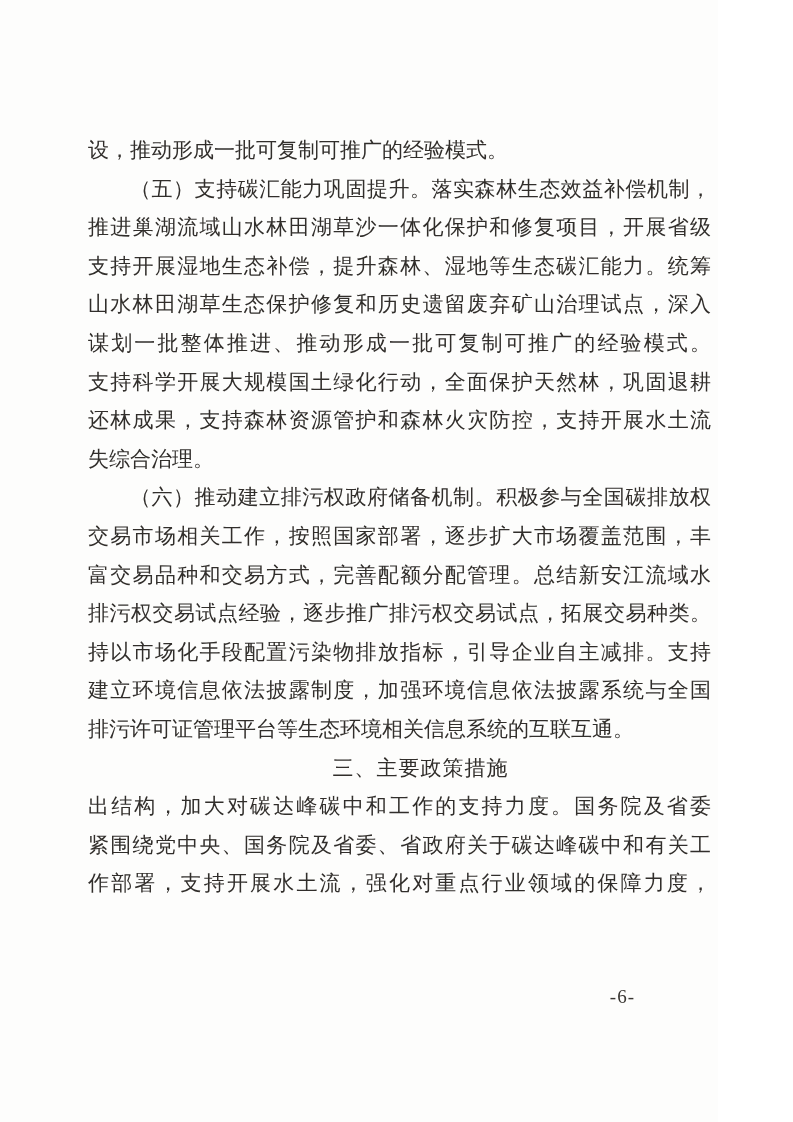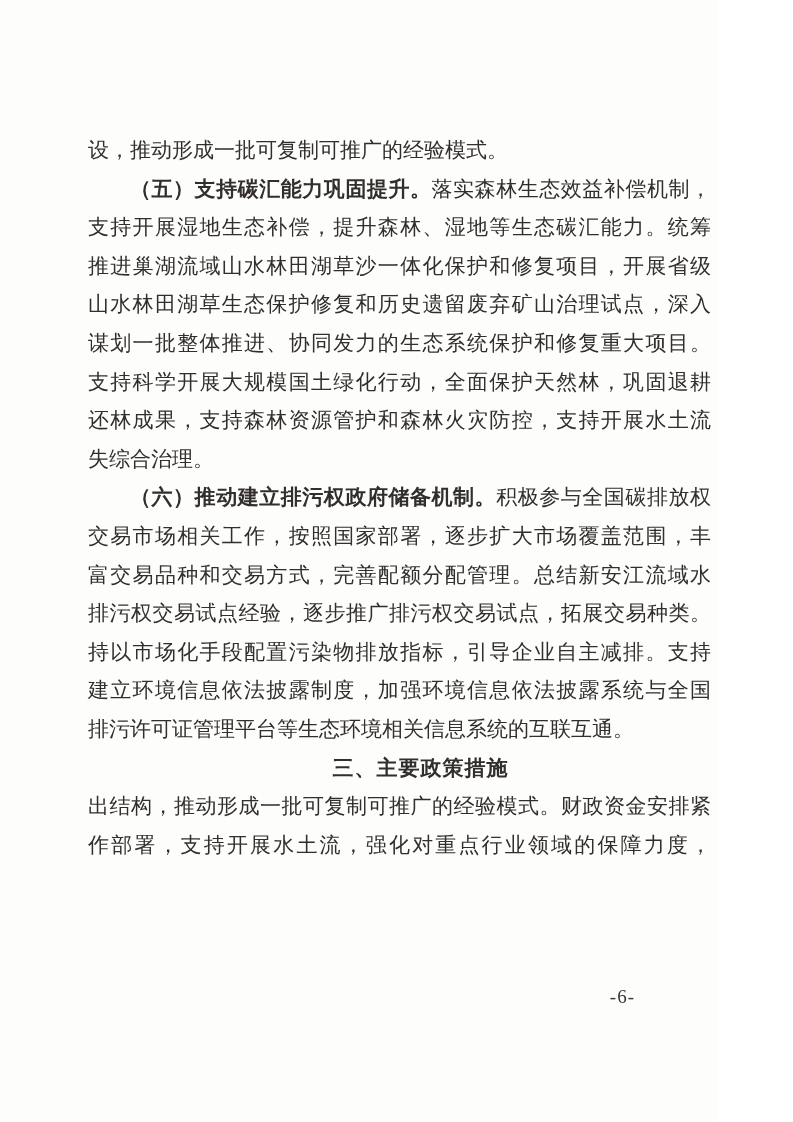--- a/index.html
+++ b/index.html
@@ -40,52 +40,53 @@
   }
   .line.heading {
     font-family: "Liberation Sans", "DejaVu Sans", sans-serif;
     font-weight: 700;
     letter-spacing: 1px;
   }
   .run {
     font-weight: normal;
   }
   .run.bold {
-    font-weight: 700;
+    font-weight: 400;
   }
   .page-number {
     position: absolute;
     top: 986px;
     right: 83px;
     font-size: 19px;
     line-height: 22px;
     letter-spacing: 1px;
     color: #3a3733;
     font-family: "Liberation Serif", "DejaVu Serif", serif;
   }
 </style>
 </head>
 <body>
 
 <div class="page">
   <div class="doc-body">
       <div class="line"><span class="run">设，推动形成一批可复制可推广的经验模式。</span></div>
       <div class="line stretch indent"><span class="run bold">（五）支持碳汇能力巩固提升。</span><span class="run">落实森林生态效益补偿机制，</span></div>
+      <div class="line stretch"><span class="run">推进巢湖流域山水林田湖草沙一体化保护和修复项目，开展省级</span></div>
       <div class="line stretch"><span class="run">支持开展湿地生态补偿，提升森林、湿地等生态碳汇能力。统筹</span></div>
-      <div class="line stretch"><span class="run">推进巢湖流域山水林田湖草沙一体化保护和修复项目，开展省级</span></div>
       <div class="line stretch"><span class="run">山水林田湖草生态保护修复和历史遗留废弃矿山治理试点，深入</span></div>
-      <div class="line stretch"><span class="run">谋划一批整体推进、协同发力的生态系统保护和修复重大项目。</span></div>
+      <div class="line stretch"><span class="run">谋划一批整体推进、推动形成一批可复制可推广的经验模式。</span></div>
       <div class="line stretch"><span class="run">支持科学开展大规模国土绿化行动，全面保护天然林，巩固退耕</span></div>
       <div class="line stretch"><span class="run">还林成果，支持森林资源管护和森林火灾防控，支持开展水土流</span></div>
       <div class="line"><span class="run">失综合治理。</span></div>
       <div class="line stretch indent"><span class="run bold">（六）推动建立排污权政府储备机制。</span><span class="run">积极参与全国碳排放权</span></div>
       <div class="line stretch"><span class="run">交易市场相关工作，按照国家部署，逐步扩大市场覆盖范围，丰</span></div>
       <div class="line stretch"><span class="run">富交易品种和交易方式，完善配额分配管理。总结新安江流域水</span></div>
       <div class="line stretch"><span class="run">排污权交易试点经验，逐步推广排污权交易试点，拓展交易种类。</span></div>
       <div class="line stretch"><span class="run">持以市场化手段配置污染物排放指标，引导企业自主减排。支持</span></div>
       <div class="line stretch"><span class="run">建立环境信息依法披露制度，加强环境信息依法披露系统与全国</span></div>
       <div class="line"><span class="run">排污许可证管理平台等生态环境相关信息系统的互联互通。</span></div>
       <div class="line indent heading"><span class="run bold">三、主要政策措施</span></div>
-      <div class="line stretch"><span class="run">出结构，推动形成一批可复制可推广的经验模式。财政资金安排紧</span></div>
+      <div class="line stretch"><span class="run">出结构，加大对碳达峰碳中和工作的支持力度。国务院及省委</span></div>
+      <div class="line stretch"><span class="run">紧围绕党中央、国务院及省委、省政府关于碳达峰碳中和有关工</span></div>
       <div class="line stretch"><span class="run">作部署，支持开展水土流，强化对重点行业领域的保障力度，</span></div>
     </div>
   <div class="page-number">-6-</div>
 </div>
 
 </body></html>

